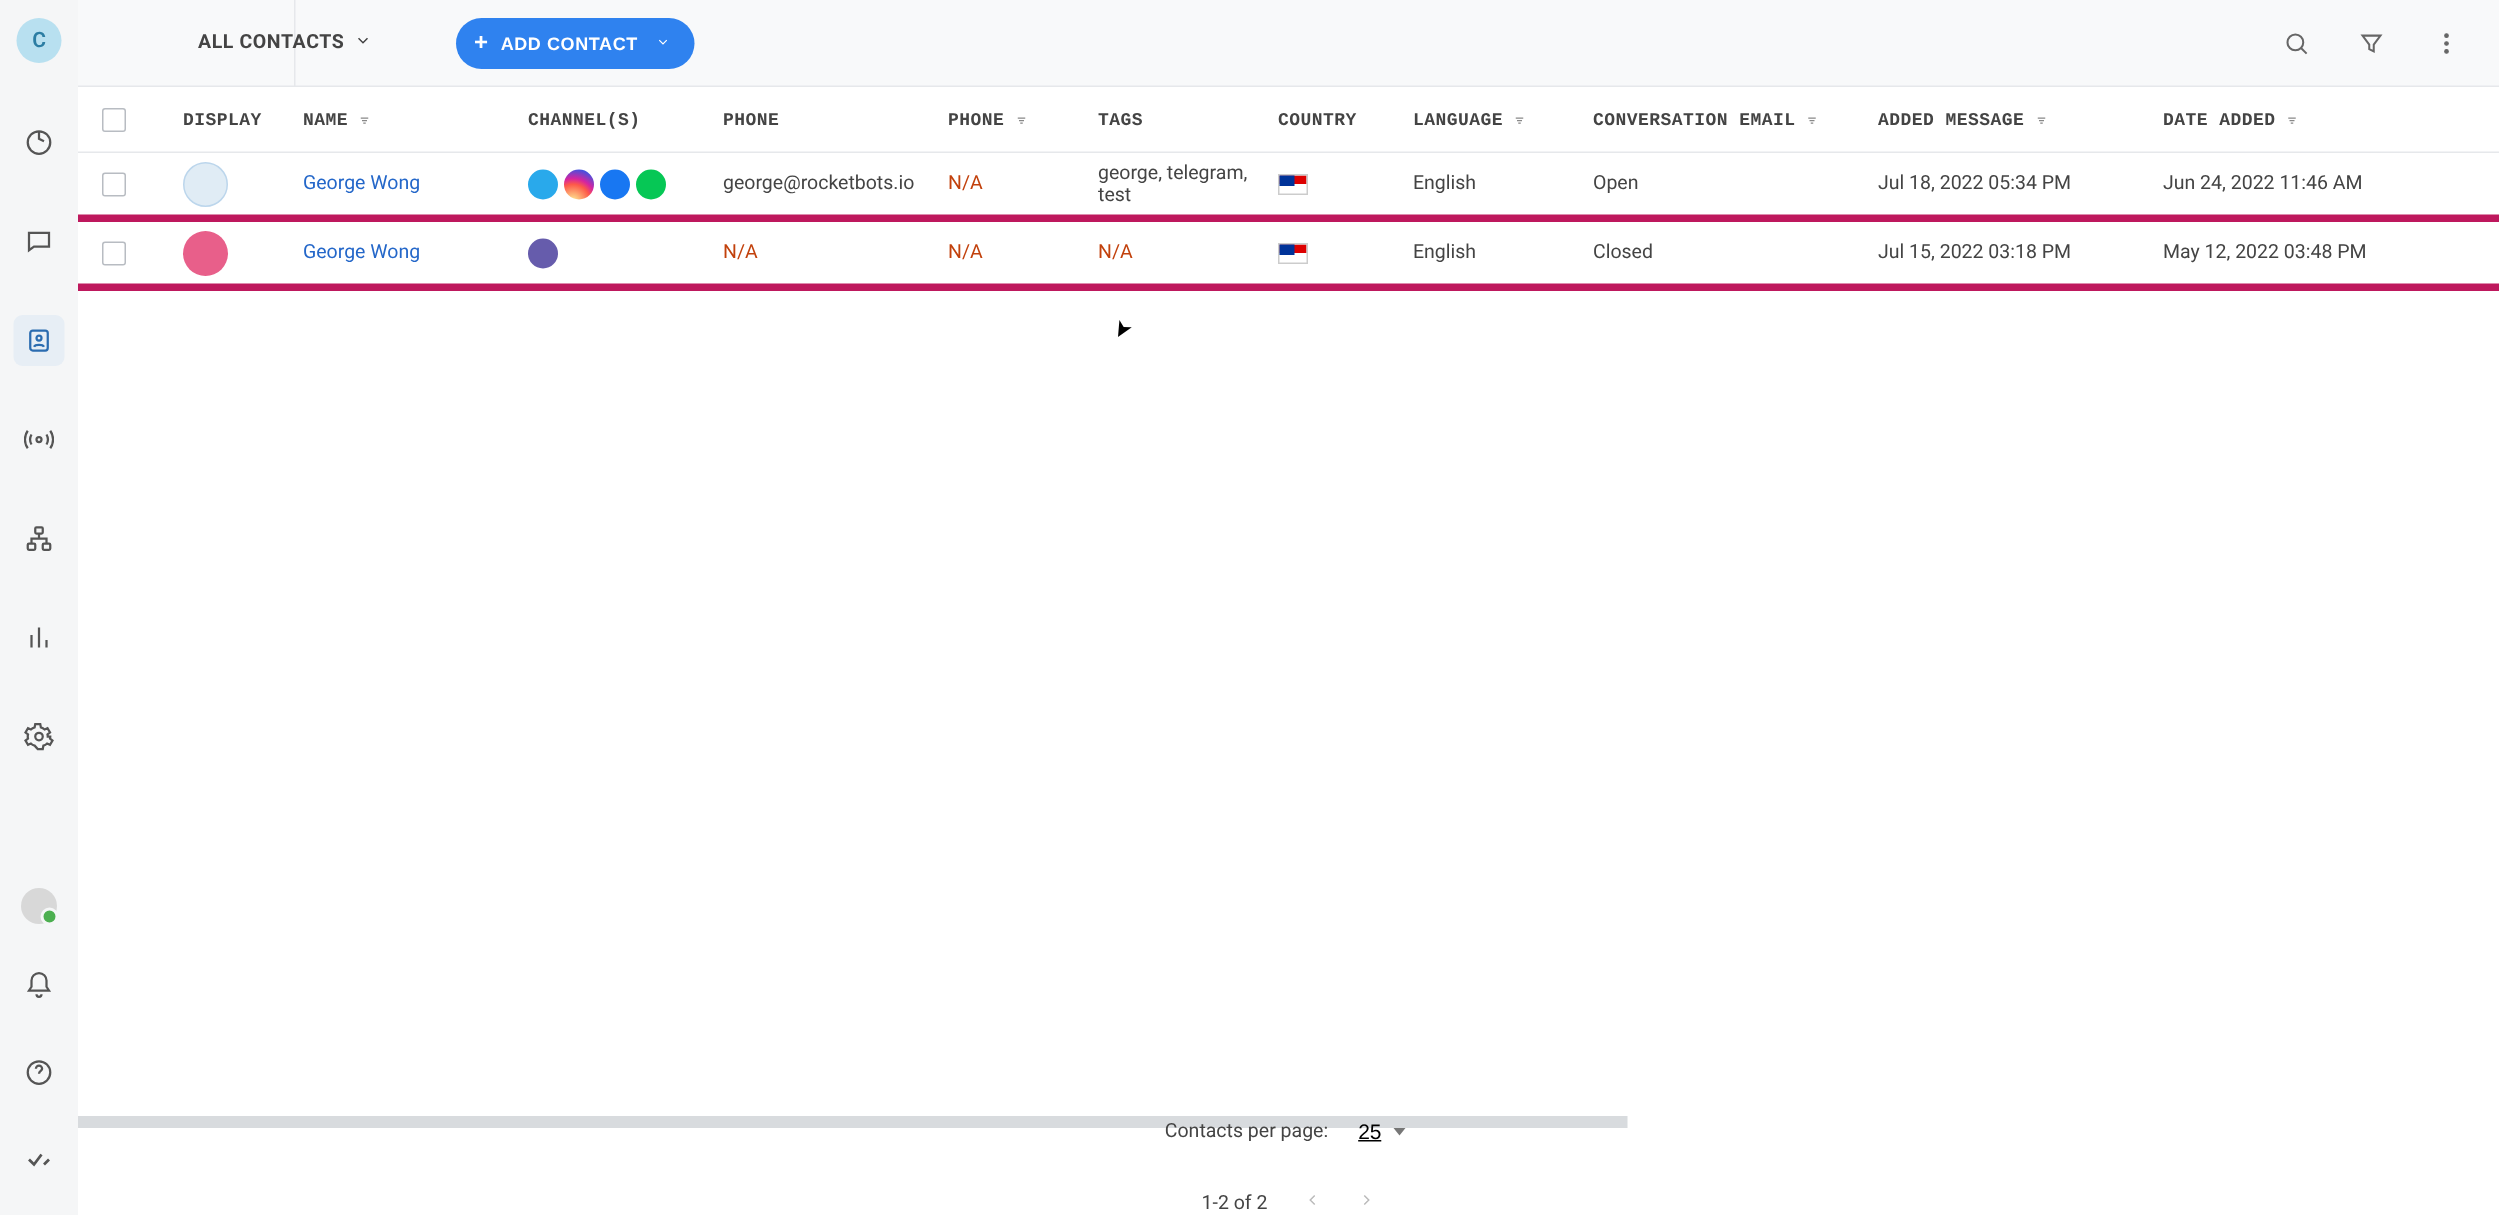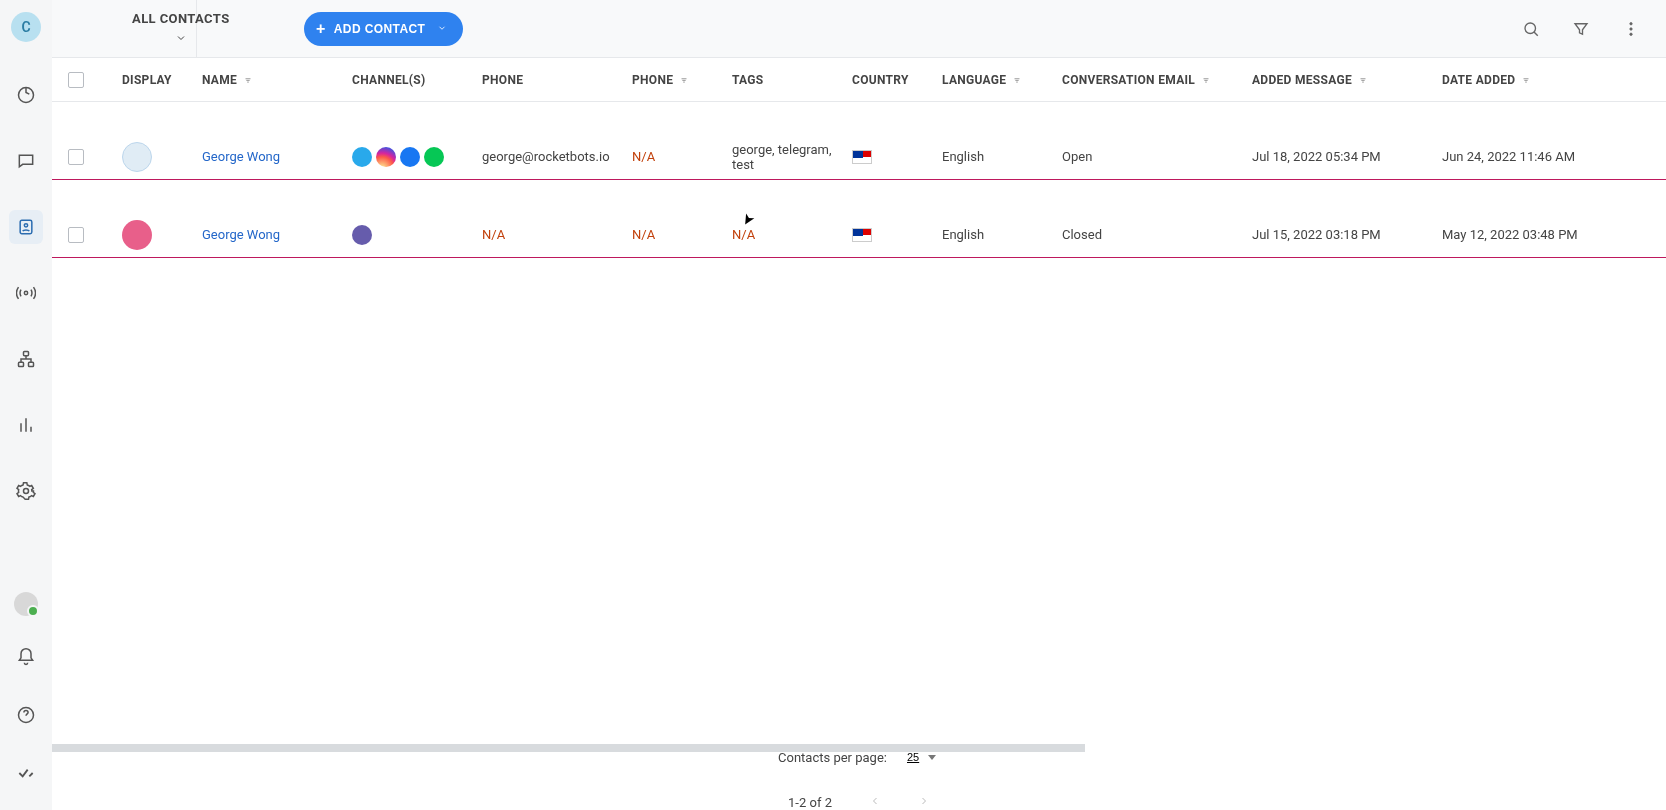--- a/index.html
+++ b/index.html
@@ -76,21 +76,21 @@
   width: 1px; height: 58px;
   background: #e6e8eb;
   margin-left: 120px;
 }
 .seg-dropdown {
   display: flex; align-items: center; gap: 6px;
   font-weight: 700;
   letter-spacing: 0.4px;
   color: #444;
   cursor: pointer;
-  position:absolute; left: 80px; flex-direction: column;
+  position:absolute; left: 80px;
 }
 .add-btn {
   background: #2f82ef;
   color: #fff;
   border: none;
   border-radius: 18px;
   height: 34px;
   padding: 0 16px 0 12px;
   display: flex; align-items: center; gap: 8px;
   font-weight: 600;
@@ -137,26 +137,25 @@
   padding: 0 10px;
 }
 .table-head {
   height: 44px;
   font-size: 12px;
   font-weight: 700;
   color: #444;
   letter-spacing: 0.3px;
   border-bottom: 1px solid #e6e8eb;
 }
-.th { display:flex; align-items:center; gap:6px; }
+.th { display:flex; align-items:center; gap:6px;font-family:Liberation Mono, monospace; }
 .sort-caret { width:10px; height:10px; }
 .row {
   height: 46px;
-  border-bottom: 1px solid #be185d;
-  margin-top: 32px;
+  border-bottom: 5px solid #be185d;
 }
 .cb {
   width: 16px; height: 16px; border: 1.5px solid #b8bcc2; border-radius: 2px;
   cursor: pointer;
   margin-left: 6px;
 }
 .avatar {
   width: 30px; height: 30px; border-radius: 50%;
   background: #e85f8a;
   display:flex; align-items:center; justify-content:center;
@@ -184,28 +183,28 @@
 
 
 .footer {
   position: absolute; left: 52px; right: 0; bottom: 0; height: 58px;
   display: flex; align-items: center; justify-content: flex-end;
   gap: 28px; padding: 0 20px;
   font-size: 13px; color: #444; flex-direction: column;
 }
 .perpage { display:flex; align-items:center; gap:16px; }
 .pp-select {
-  border:none; background:transparent; font-size:11px; padding:4px 20px 4px 4px;
+  border:none; background:transparent; font-size:14px; padding:4px 20px 4px 4px;
   appearance:none; cursor:pointer;
   position:relative;
   text-decoration:underline;
 }
 .pp-wrap { position:relative; display:flex; align-items:center; }
 .pp-wrap::after { content:""; position:absolute; right:4px; width:0;height:0;border-left:4px solid transparent;border-right:4px solid transparent;border-top:5px solid #777; }
-.pager { display:flex; align-items:center; gap:37px; color:#999; }
+.pager { display:flex; align-items:center; gap:24px; color:#999; }
 .pager .count { color:#444; }
 .pager-btn { cursor:default; }
 
 
 .cursor { position:absolute; left:742px; top:211px; font-size:15px; color:#000; pointer-events:none; }
 
 
 .hscroll-track {
   position:absolute; left:52px; bottom:58px; height:8px;
   width: calc(100% - 52px);

